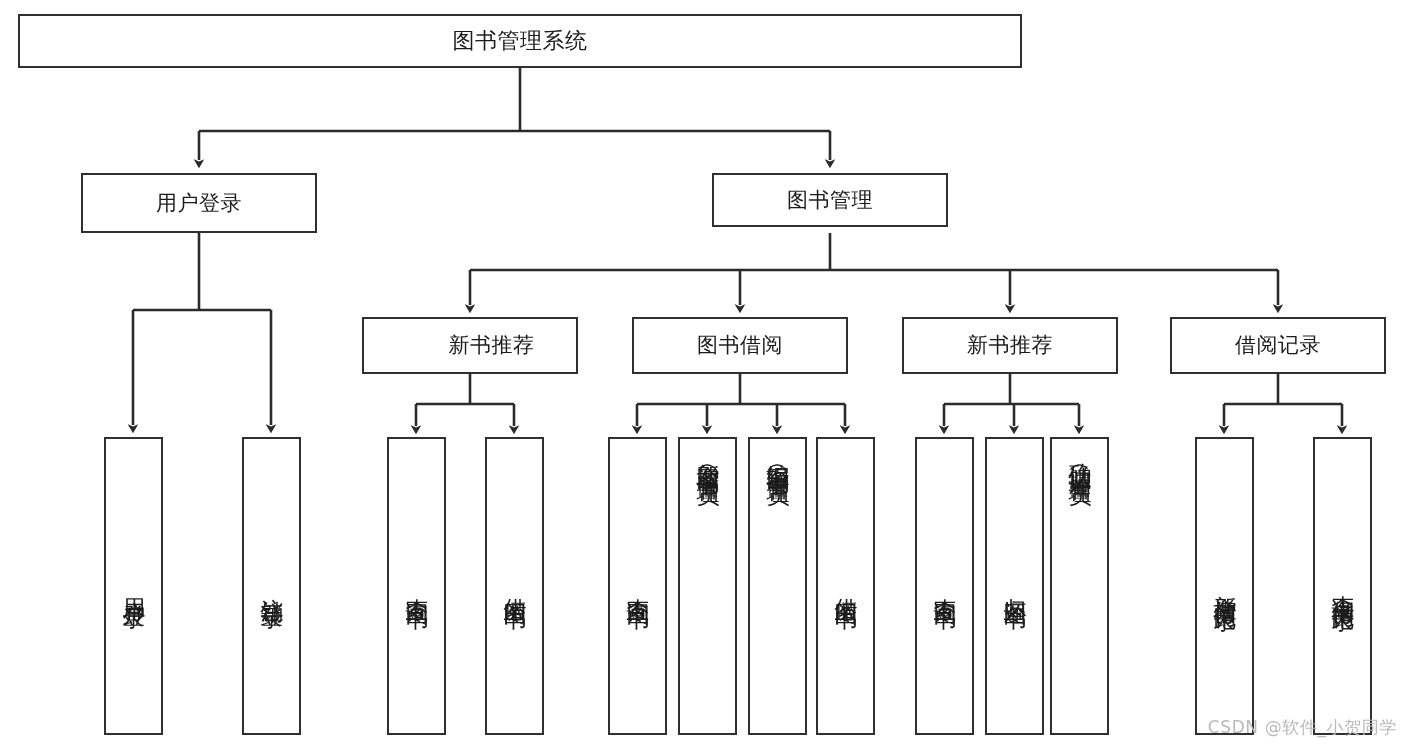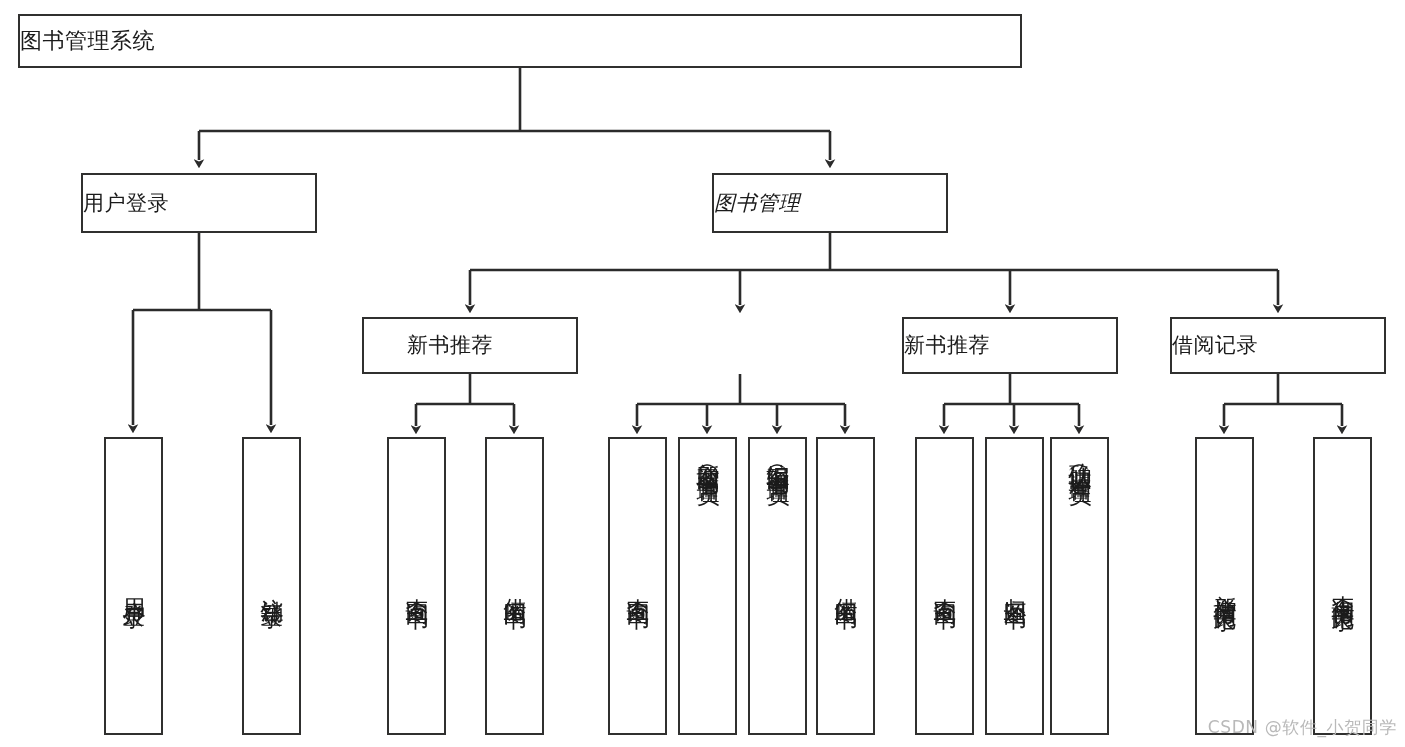--- a/index.html
+++ b/index.html
@@ -24,20 +24,21 @@
     height: 747px;
     pointer-events: none;
   }
   .node {
     position: absolute;
     box-sizing: border-box;
     background: #ffffff;
     border: 2px solid #30302f;
     display: flex;
     align-items: center;
+    justify-content: center;
     color: #1b1b1b;
     z-index: 2;
   }
   .node .label {
     display: block;
     text-align: center;
     line-height: 1.18;
     letter-spacing: 0.5px;
   }
   
@@ -136,28 +137,31 @@
   </svg>
 
   <div class="node h root" style="left:18px; top:14px; width:1004px; height:54px;">
     <span class="label">图书管理系统</span>
   </div>
 
   <div class="node h" style="left:81px; top:173px; width:236px; height:60px;">
     <span class="label">用户登录</span>
   </div>
 
-  <div class="node h" style="left:712px; top:173px; width:236px; height:60px;font-style:italic;">
+  <div class="node h" style="left:712px; top:173px; width:236px; height:54px;">
     <span class="label">图书管理</span>
   </div>
 
   <div class="node h" style="left:362px; top:317px; width:216px; height:57px;padding-left:43px;">
     <span class="label">新书推荐</span>
   </div>
 
+  <div class="node h" style="left:632px; top:317px; width:216px; height:57px;">
+    <span class="label">图书借阅</span>
+  </div>
 
   <div class="node h" style="left:902px; top:317px; width:216px; height:57px;">
     <span class="label">新书推荐</span>
   </div>
 
   <div class="node h" style="left:1170px; top:317px; width:216px; height:57px;">
     <span class="label">借阅记录</span>
   </div>
 
   <div class="node v mid" style="left:104px; top:437px; width:59px; height:298px;">

